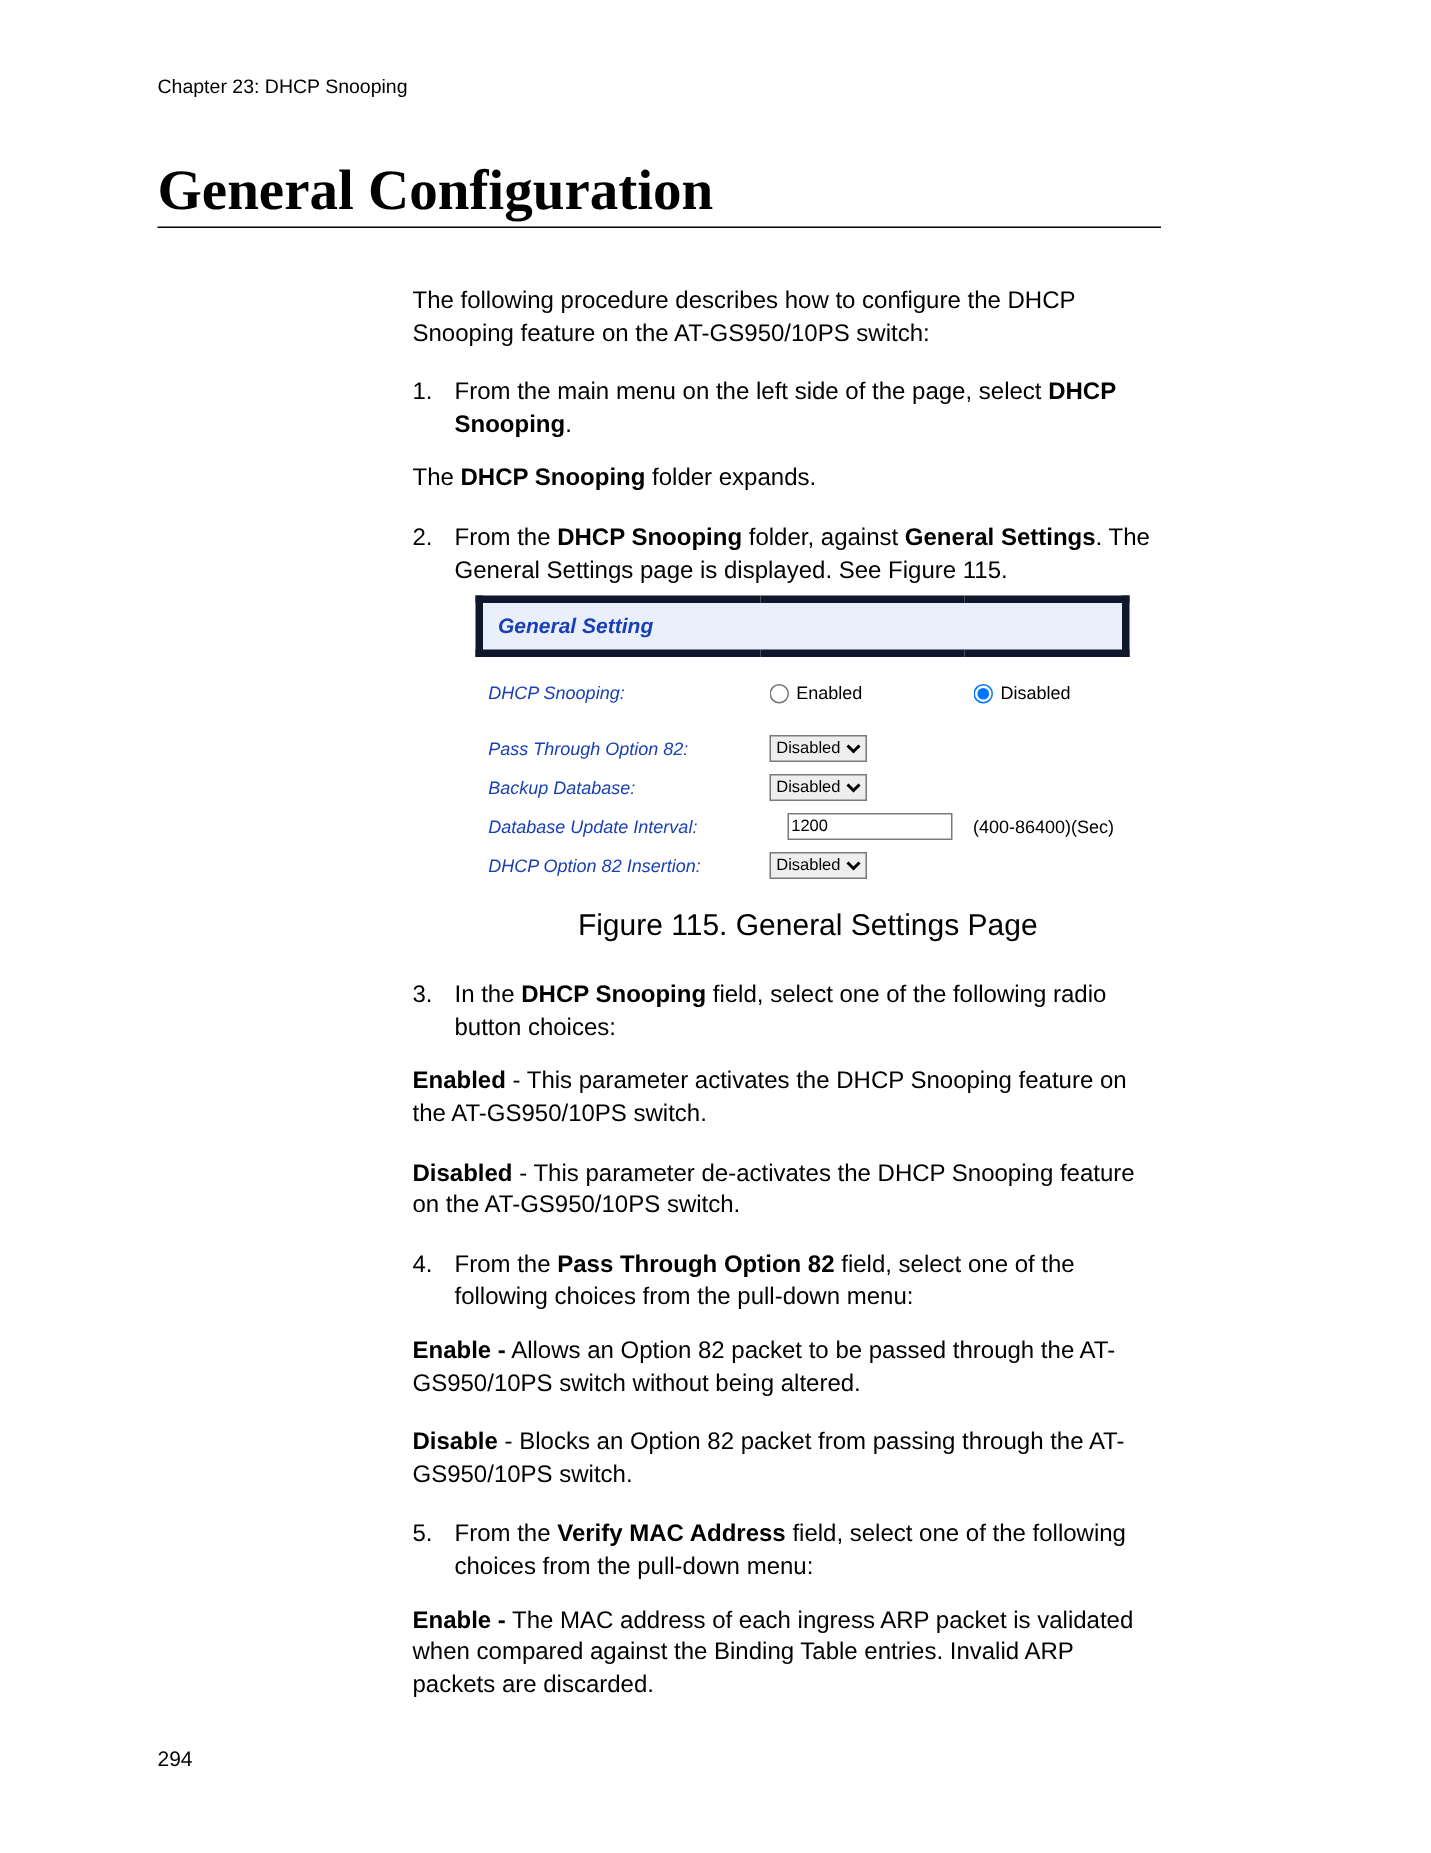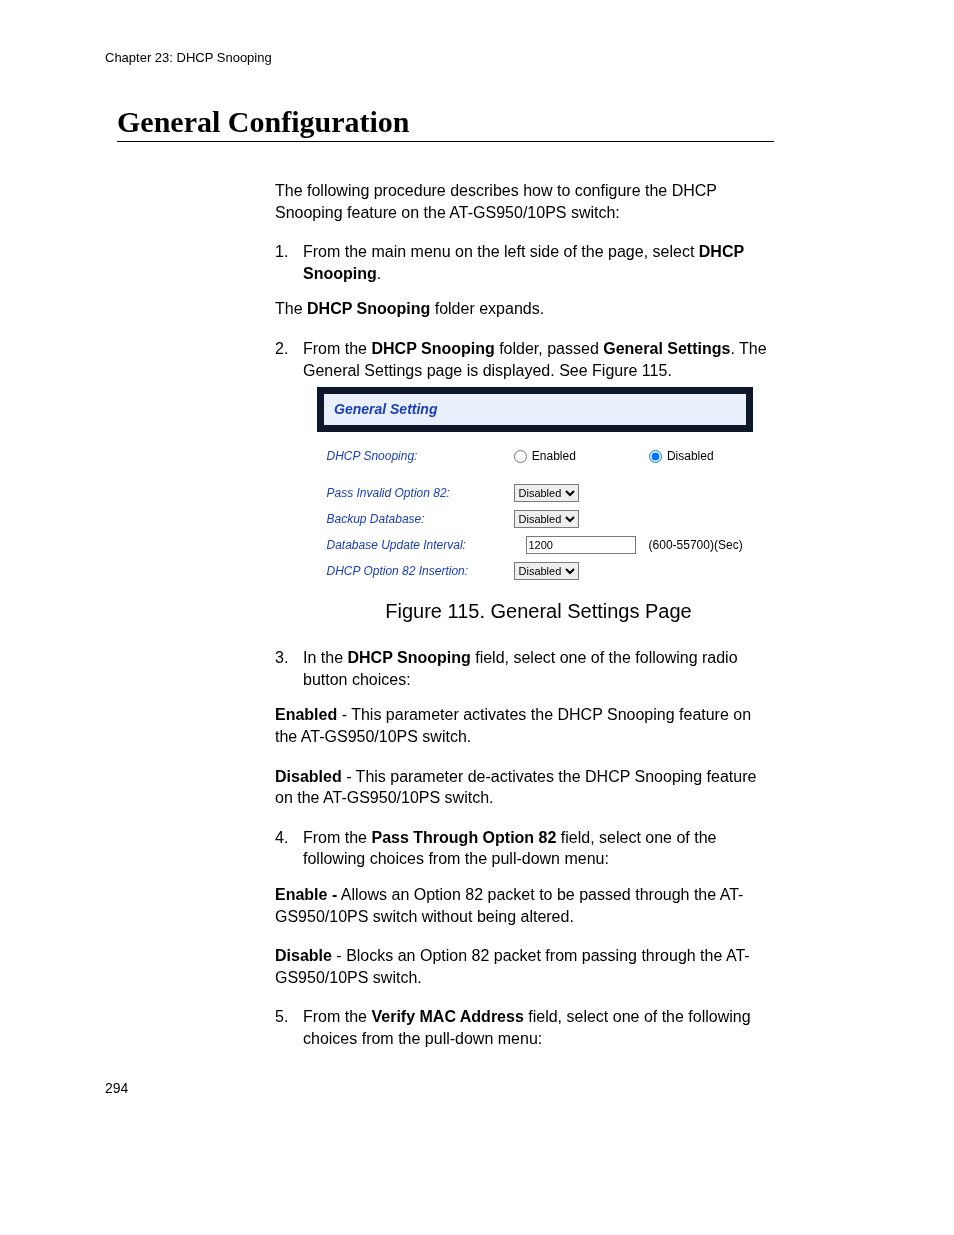--- a/index.html
+++ b/index.html
@@ -15,22 +15,22 @@
     box-sizing: border-box;
     width: 864px;
   }
   .chapter-line {
     font-size: 13px;
     margin-bottom: 40px;
   }
   h1.section-title {
     font-family: "Times New Roman", Times, serif;
     font-weight: bold;
-    font-size: 30px;
-    margin: 0 0 2px 12px;
+    font-size: 38px;
+    margin: 0 0 2px 0;
     padding-bottom: 2px;
     border-bottom: 1px solid #000;
   }
   .body-col {
     margin-left: 170px;
     margin-top: 38px;
     font-size: 16px;
     line-height: 1.35;
   }
   .body-col p { margin: 0 0 18px 0; }
@@ -49,21 +49,21 @@
     font-size: 12px;
     border-collapse: collapse;
   }
   .ui-header {
     background: #e9effb;
     color: #1a3fb5;
     font-style: italic;
     font-weight: bold;
     font-size: 14px;
     padding: 6px 10px;
-    border: 7px solid #0f172a;
+    border: 5px solid #0f172a;
   }
   .ui-row td { padding: 4px 6px; vertical-align: middle; }
   .ui-label { color: #1a3fb5; width: 175px; font-style: italic; }
   .ui-black { color: #000; }
   .ui-radio-cell { white-space: nowrap; }
   .ui-input-text {
     width: 104px; height: 16px; font-size: 11px;
     border: 1px solid #7a7a7a; padding: 0 2px; margin-left: 12px;
   }
   .ui-select {
@@ -92,21 +92,21 @@
         <span>From the main menu on the left side of the page, select </span><b>DHCP Snooping</b><span>.</span>
       </div>
     </div>
     <p class="indent-sub" style="margin-top:14px;">
       <span>The </span><b>DHCP Snooping</b><span> folder expands.</span>
     </p>
 
     <div class="ol-item">
       <div class="ol-num">2.</div>
       <div class="ol-body">
-        <span>From the </span><b>DHCP Snooping</b><span> folder, passed </span><b>General Settings</b><span>. The General Settings page is displayed. See Figure 115.</span>
+        <span>From the </span><b>DHCP Snooping</b><span> folder, against </span><b>General Settings</b><span>. The General Settings page is displayed. See Figure 115.</span>
       </div>
     </div>
 
     <div class="figure-wrap">
       <table class="ui-panel">
         <tbody>
             <tr>
               <td class="ui-header" colspan="4">General Setting</td>
             </tr>
         <tr class="spacer-row">
@@ -118,41 +118,41 @@
             <input type="radio" name="dhcp" style=""> <span>Enabled</span>
           </td>
           <td class="ui-radio-cell ui-black" colspan="2">
             <input type="radio" name="dhcp" checked="" style=""> <span>Disabled</span>
           </td>
         </tr>
         <tr class="spacer-row">
               <td colspan="4"></td>
             </tr>
         <tr class="ui-row">
-          <td class="ui-label">Pass Invalid Option 82:</td>
+          <td class="ui-label">Pass Through Option 82:</td>
           <td colspan="3">
             <select class="ui-select">
               <option>Disabled</option>
             </select>
           </td>
         </tr>
         <tr class="ui-row">
           <td class="ui-label">Backup Database:</td>
           <td colspan="3">
             <select class="ui-select">
               <option>Disabled</option>
             </select>
           </td>
         </tr>
         <tr class="ui-row">
           <td class="ui-label">Database Update Interval:</td>
           <td>
             <input class="ui-input-text" type="text" value="1200" style="">
           </td>
-          <td class="ui-black" colspan="2">(600-55700)(Sec)</td>
+          <td class="ui-black" colspan="2">(400-86400)(Sec)</td>
         </tr>
         <tr class="ui-row">
           <td class="ui-label">DHCP Option 82 Insertion:</td>
           <td colspan="3">
             <select class="ui-select">
               <option>Disabled</option>
             </select>
           </td>
         </tr>
       </tbody>
@@ -186,18 +186,21 @@
     <p class="indent-sub">
       <b>Disable</b><span> - Blocks an Option 82 packet from passing through the AT-GS950/10PS switch.</span>
     </p>
 
     <div class="ol-item">
       <div class="ol-num">5.</div>
       <div class="ol-body">
         <span>From the </span><b>Verify MAC Address</b><span> field, select one of the following choices from the pull-down menu:</span>
       </div>
     </div>
+    <p class="indent-sub" style="margin-top:14px;">
+      <b>Enable -</b><span> The MAC address of each ingress ARP packet is validated when compared against the Binding Table entries. Invalid ARP packets are discarded.</span>
+    </p>
 
   </div>
 
   <div class="page-num">294</div>
 
 </div>
 
 </body></html>

